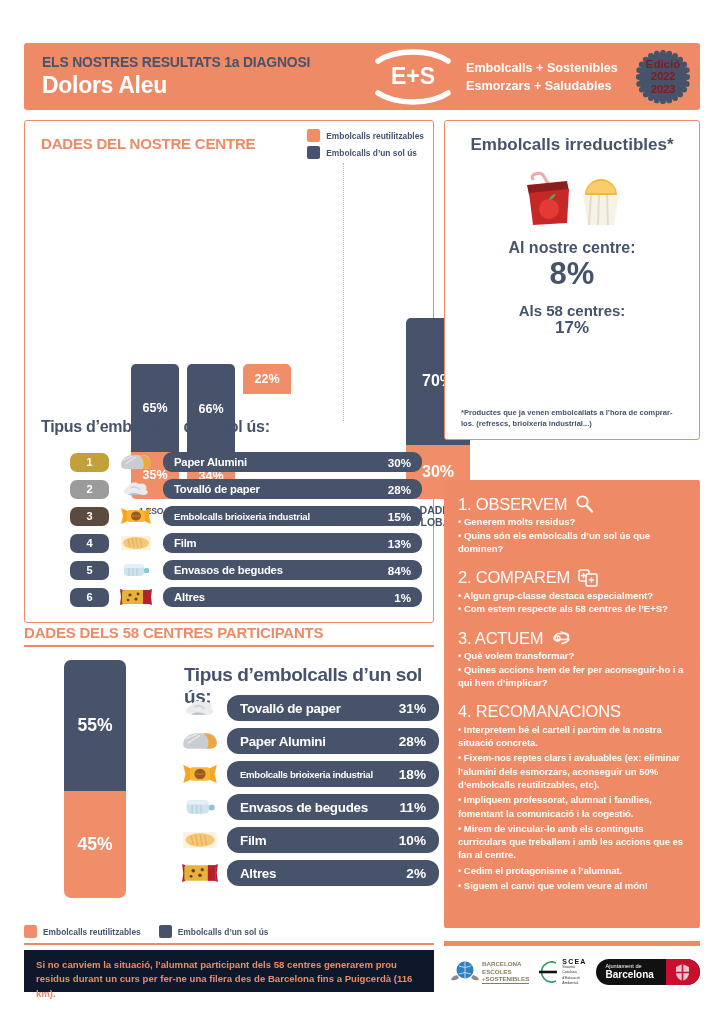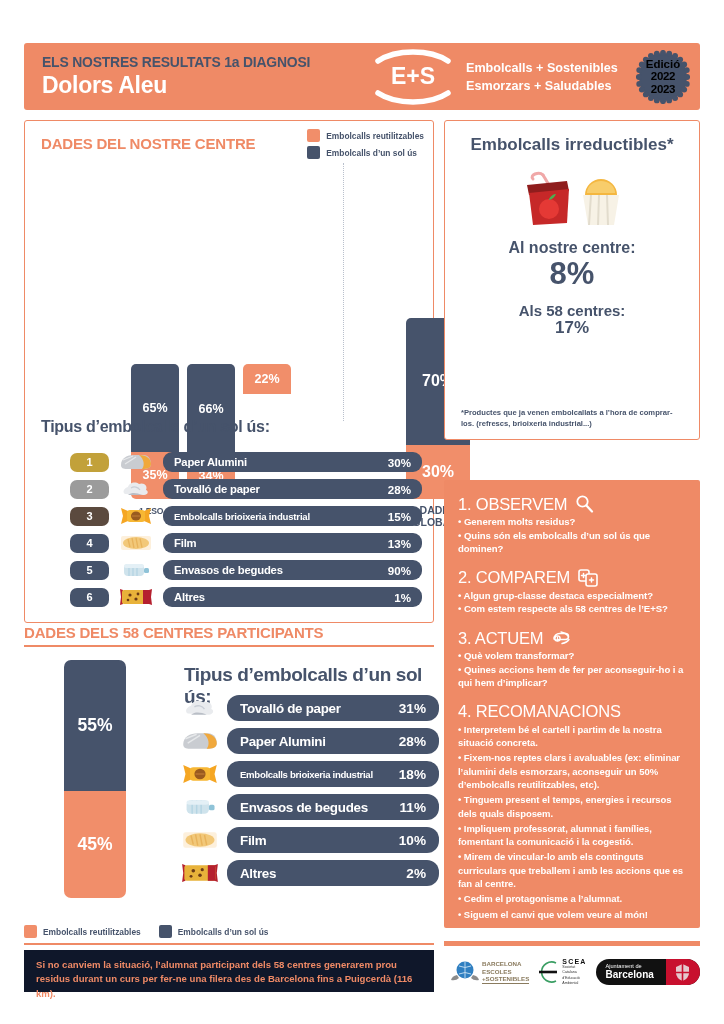--- a/index.html
+++ b/index.html
@@ -30,21 +30,21 @@
   .es-logo{ position:relative; width:86px; height:60px; margin-left:8px; flex:0 0 auto;}
   .es-logo svg{ display:block; }
   .hdr-sub{
     margin-left:10px; color:#fff; font-weight:bold; font-size:13px;
     line-height:1.32; white-space:nowrap; transform:scaleX(.97); transform-origin:left center;
   }
   .edicio{
     position:absolute; right:10px; top:50%; transform:translateY(-50%);
     width:54px; height:54px; display:flex; flex-direction:column;
     align-items:center; justify-content:center;
-    color:#000000; text-align:center; line-height:1.05;
+    color:#7f1d1d; text-align:center; line-height:1.05;
   }
   .edicio .scallop{ position:absolute; inset:0; }
   .edicio .txt{ position:relative; z-index:2; }
   .edicio .e1{ font-size:11.5px; font-weight:bold; }
   .edicio .e2{ font-size:11.5px; font-weight:bold; letter-spacing:-.3px;}
   .edicio .e3{ font-size:11.5px; font-weight:bold; letter-spacing:-.3px;}
 
   
   .card-centre{
     position:absolute; left:24px; top:120px; width:410px; height:503px;
@@ -408,21 +408,21 @@
         <span class="rk-ico">
           <svg width="34" height="20" viewBox="0 0 34 20">
             <rect x="5" y="4" width="20" height="12" rx="4" fill="#cfe3ec"></rect>
             <rect x="25" y="8" width="5" height="5" rx="1.5" fill="#8fc3d8"></rect>
             <path d="M10 4 v12 M14 4 v12 M18 4 v12" stroke="#b5d5e3" stroke-width="1.3"></path>
             <rect x="5" y="4" width="20" height="4" rx="3" fill="#e4f0f6"></rect>
           </svg>
         </span>
         <span class="rk-bar">
           <span class="rk-name">Envasos de begudes</span>
-          <span class="rk-pct">90%</span>
+          <span class="rk-pct">84%</span>
         </span>
       </div>
 
       <div class="rk-row">
         <span class="rk-num" style="background:#46536b">6</span>
         <span class="rk-ico">
           <svg width="34" height="20" viewBox="0 0 34 20">
             <path d="M4 3 L4 17 L1 18 L2 10 L1 2 Z" fill="#b5202f"></path>
             <path d="M30 3 L30 17 L33 18 L32 10 L33 2 Z" fill="#b5202f"></path>
             <rect x="3" y="3" width="28" height="14" rx="2" fill="#e8b23a"></rect>
@@ -518,21 +518,20 @@
     <div class="act-li">• Què volem transformar?</div>
     <div class="act-li">• Quines accions hem de fer per aconseguir-ho i a qui hem d’implicar?</div>
 
     <div class="act-gap"></div>
 
     <div class="act-h">
       <span>4. RECOMANACIONS</span>
     </div>
     <div class="act-li rec">• Interpretem bé el cartell i partim de la nostra situació concreta.</div>
     <div class="act-li rec">• Fixem-nos reptes clars i avaluables (ex: eliminar l’alumini dels esmorzars, aconseguir un 50% d’embolcalls reutilitzables, etc).</div>
-    <div class="act-li rec">• Tinguem present el temps, energies i recursos dels quals disposem.</div>
     <div class="act-li rec">• Impliquem professorat, alumnat i famílies, fomentant la comunicació i la cogestió.</div>
     <div class="act-li rec">• Mirem de vincular-lo amb els continguts curriculars que treballem i amb les accions que es fan al centre.</div>
     <div class="act-li rec">• Cedim el protagonisme a l’alumnat.</div>
     <div class="act-li rec">• Siguem el canvi que volem veure al món!</div>
   </div>
 
   <div class="sec58">
     <div class="sec58-title">DADES DELS 58 CENTRES PARTICIPANTS</div>
     <div class="sec58-rule"></div>
 

